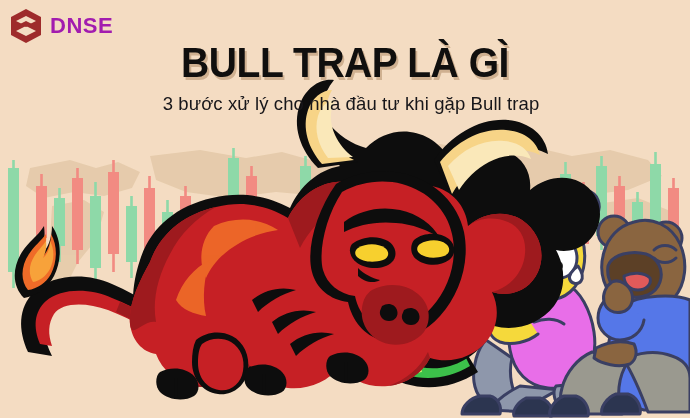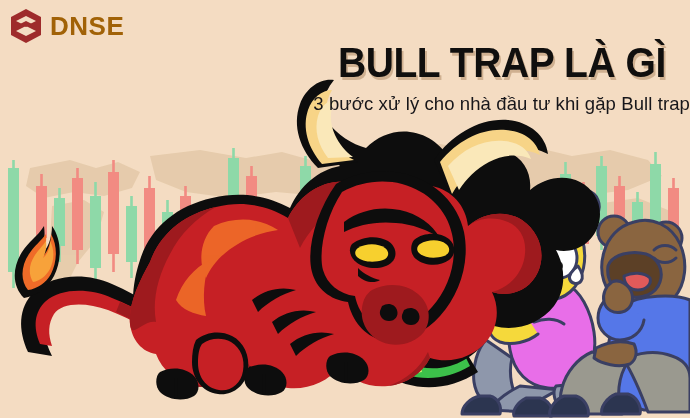--- a/index.html
+++ b/index.html
@@ -24,34 +24,34 @@
     position: absolute;
     left: 10px;
     top: 9px;
     display: flex;
     align-items: center;
     gap: 8px;
     z-index: 40;
   }
   #brand-mark { width: 32px; height: 34px; display: block; }
   #brand-word {
-    font-size: 26px;
+    font-size: 22px;
     font-weight: bold;
     letter-spacing: 0.5px;
-    color: #a16207;
+    color: #a21caf;
     line-height: 1;
     font-family: "Liberation Sans", sans-serif;
   }
   
   #headings {
     position: absolute;
     top: 42px;
     left: 0;
     right: 0;
-    text-align: right;
+    text-align: center;
     z-index: 40;
   }
   #title {
     font-family: "Liberation Sans", sans-serif;
     font-weight: bold;
     font-size: 42px;
     letter-spacing: -0.5px;
     color: #100f0e;
     line-height: 1.02;
     transform: scaleX(0.93);

